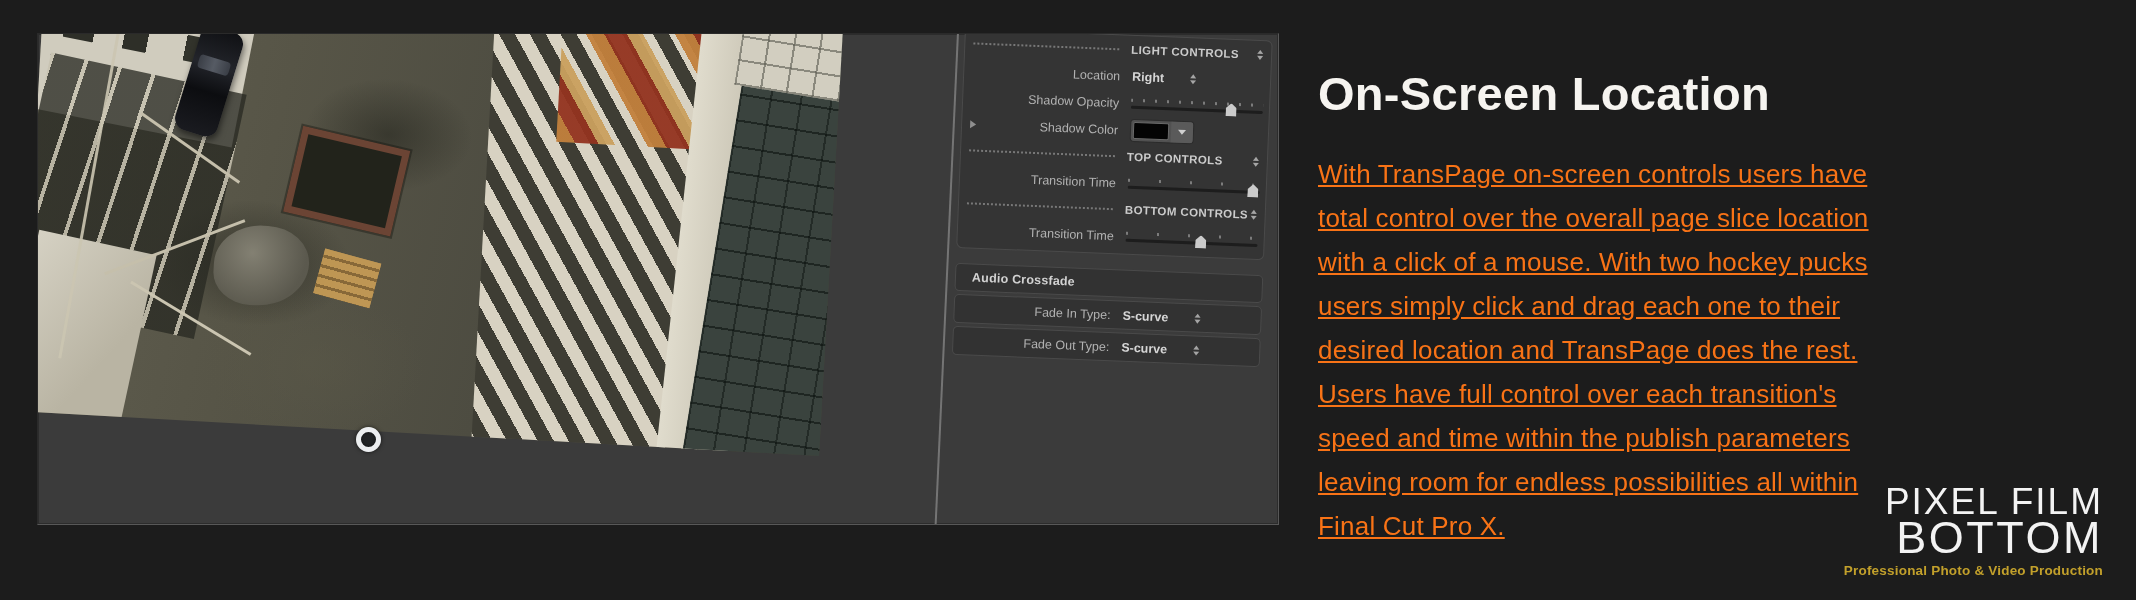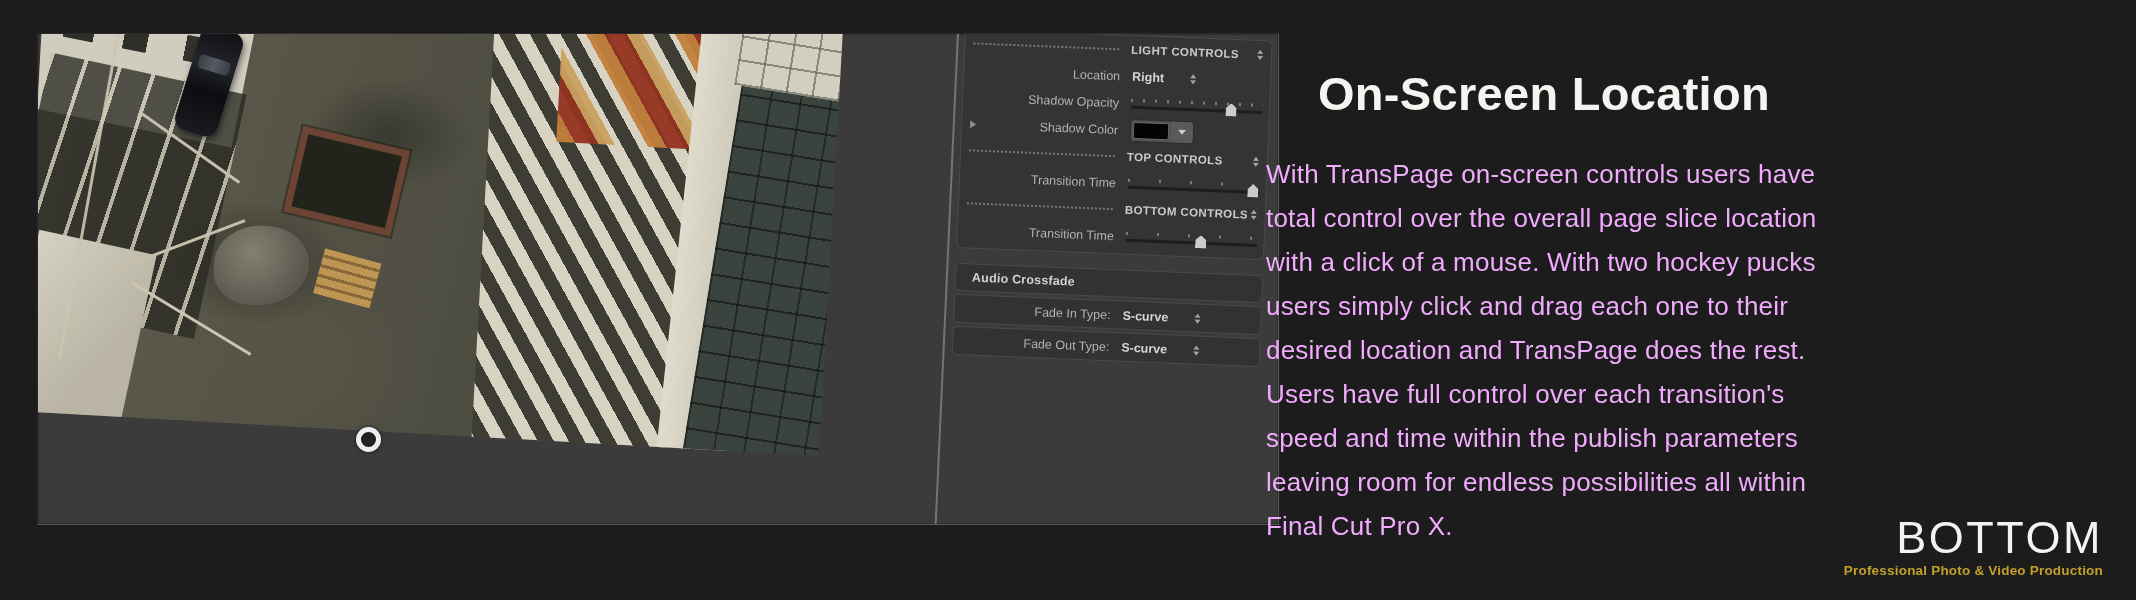--- a/index.html
+++ b/index.html
@@ -109,22 +109,22 @@
   .swatch{flex:1;margin:2px;background:#040404;border:1px solid #6a6a6a;border-radius:2px;}
   .well-dd{width:22px;display:flex;align-items:center;justify-content:center;background:#5a5a5a;}
   .well-dd b{width:0;height:0;border-left:4px solid transparent;border-right:4px solid transparent;
              border-top:5px solid #d0d0d0;display:block;}
   .audio-title{font-weight:bold;font-size:12.5px;color:#d2d2d2;padding-left:16px;letter-spacing:.2px;}
   .gap{height:12px;}
 
   
   .heading{position:absolute;left:1318px;top:66px;font-size:47px;font-weight:bold;
            color:#f6f4f0;letter-spacing:.3px;}
-  .paragraph{position:absolute;left:1266px;top:152px;width:594px;font-size:26px;
-             line-height:44px;color:#f0abfc;letter-spacing:.2px;}
+  .paragraph{position:absolute;left:1318px;top:152px;width:594px;font-size:26px;
+             line-height:44px;color:#f97316;letter-spacing:.2px;text-decoration:underline;}
 
   
   .logo{position:absolute;right:33px;bottom:22px;text-align:right;color:#f3f3f3;}
   .logo-1{font-size:37px;font-weight:300;letter-spacing:2px;line-height:.9;}
   .logo-2{font-size:45px;font-weight:300;letter-spacing:2.5px;line-height:.88;}
   .tagline{font-size:13.5px;font-weight:bold;margin-top:5px;letter-spacing:.2px;}
 </style>
 </head>
 <body>
 
@@ -277,15 +277,16 @@
       </div>
     </div>
 
   </div>
 </div>
 
 <h1 class="heading" style="margin:0;">On-Screen Location</h1>
 <p class="paragraph" style="margin:0;">With TransPage on-screen controls users have total control over the overall page slice location with a click of a mouse. With two hockey pucks users simply click and drag each one to their desired location and TransPage does the rest. Users have full control over each transition's speed and time within the publish parameters leaving room for endless possibilities all within Final Cut Pro X.</p>
 
 <div class="logo">
+  <div class="logo-1">PIXEL FILM</div>
   <div class="logo-2">BOTTOM</div>
   <div class="tagline" style="color: rgb(194, 160, 43);">Professional Photo &amp; Video Production</div>
 </div>
 
 </body></html>

